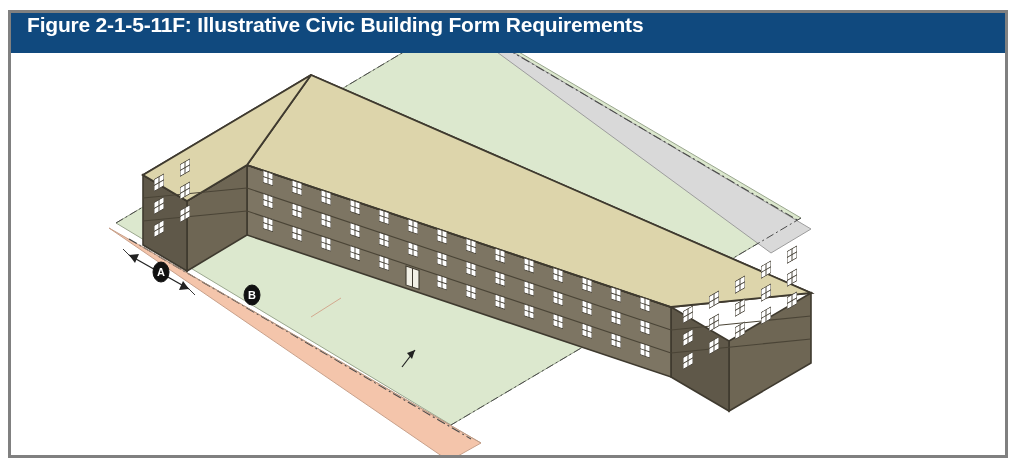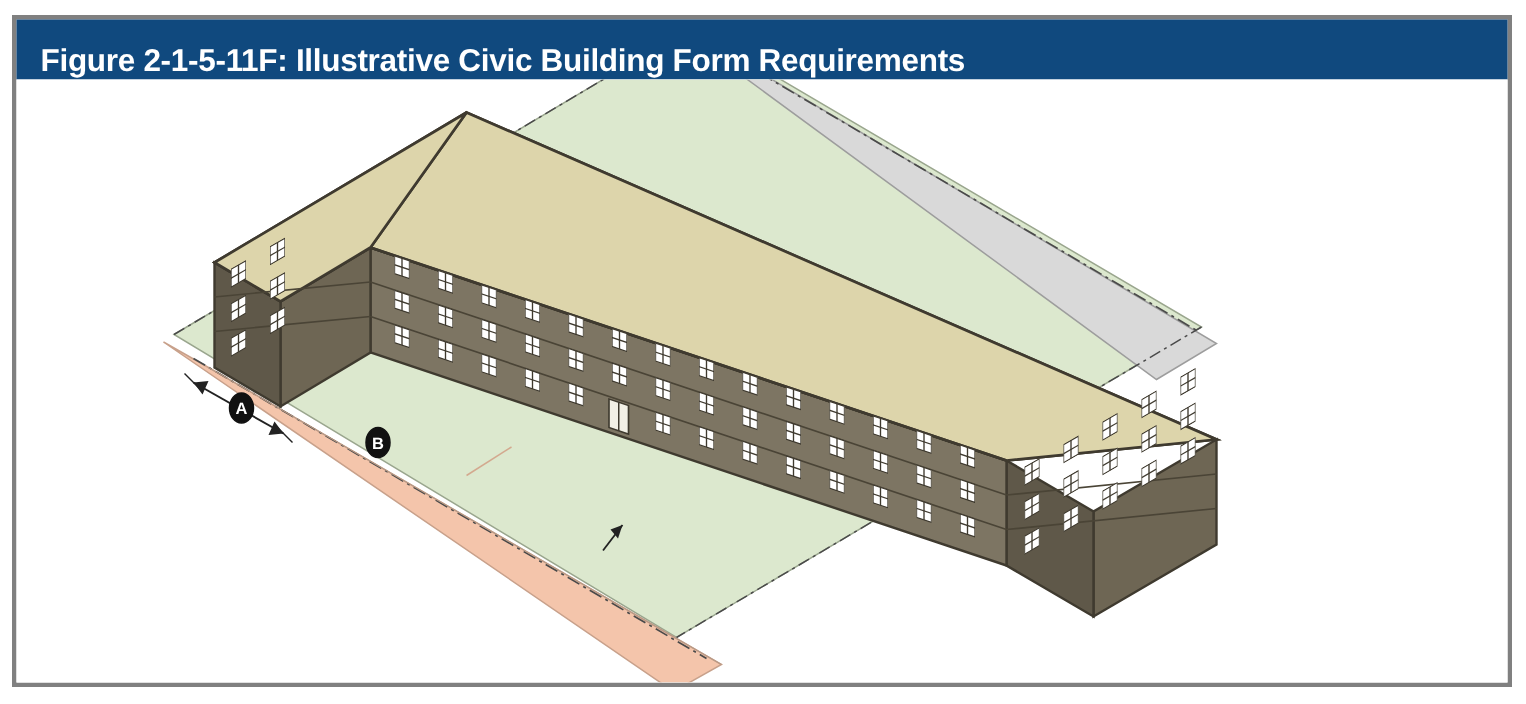--- a/index.html
+++ b/index.html
@@ -27,21 +27,21 @@
 
   #figure-title-bar {
     position: absolute;
     left: 0px;
     top: 0px;
     width: 994px;
     height: 40px;
     background: #10497e;
     box-sizing: border-box;
     display: flex;
-    align-items: flex-end;
+    align-items: flex-start;
   }
 
   #figure-title-text {
     color: #ffffff;
     font-weight: bold;
     font-size: 21px;
     letter-spacing: -0.2px;
     padding-left: 16px;
     white-space: nowrap;
     font-family: "Liberation Sans", sans-serif;

